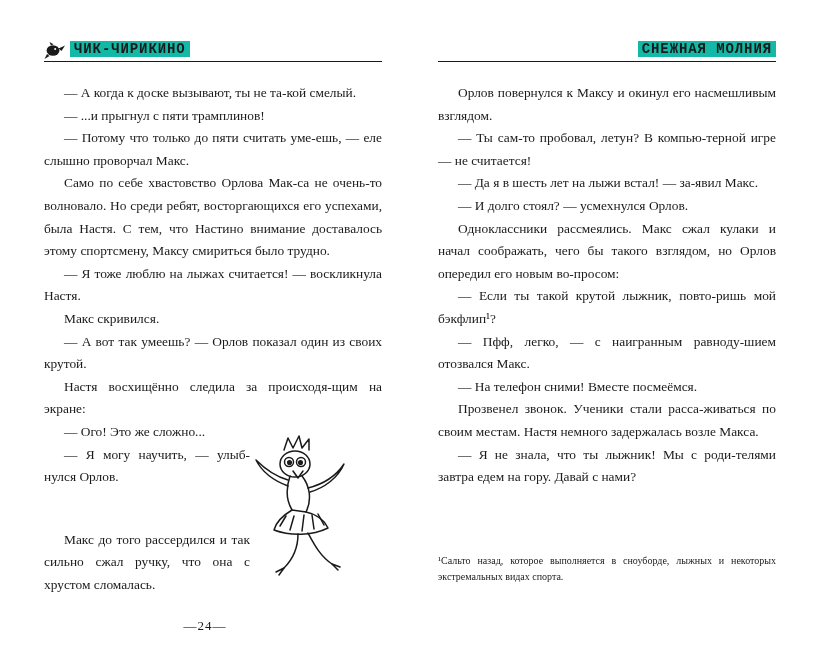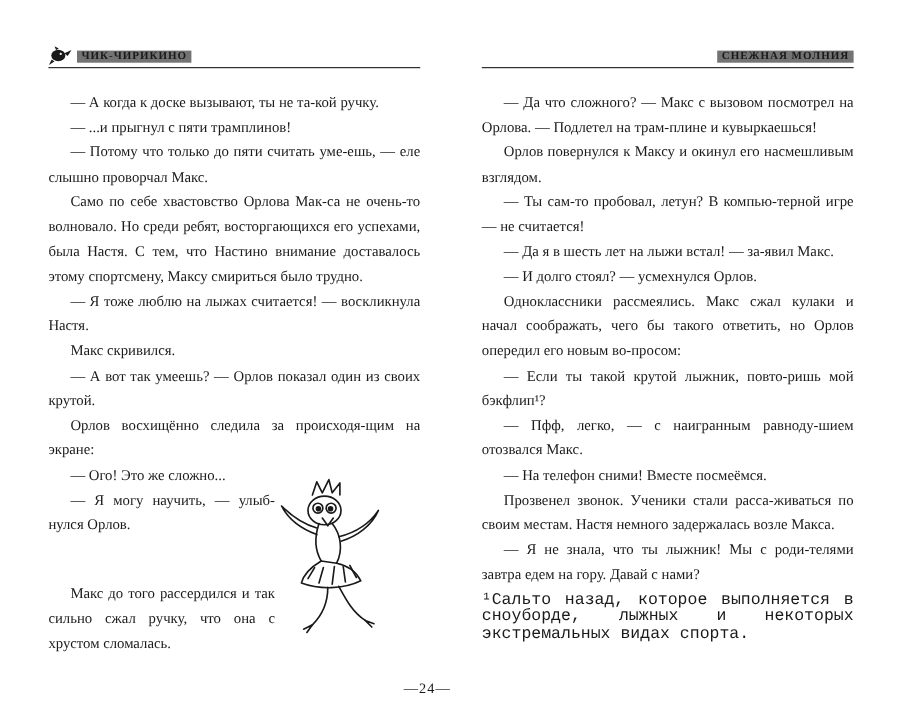--- a/index.html
+++ b/index.html
@@ -37,26 +37,26 @@
   }
   .runhead-rule {
     position: absolute;
     left: 0; right: 0;
     bottom: 6px;
     border-bottom: 1px solid #1a1a1a;
   }
   .runhead-text {
     position: absolute;
     bottom: 11px;
-    font-family: Liberation Serif, serif;
+    font-family: Liberation Mono, monospace;
     font-weight: bold;
-    font-size: 10px;
+    font-size: 14px;
     letter-spacing: 0.9px;
     text-transform: uppercase;
-    background: #737373;
+    background: #14b8a6;
     padding: 0 4px;
   }
   .page.left .runhead-text { left: 26px; }
   .page.right .runhead-text { right: 0; text-align: center; }
 
   .runhead-emblem {
     position: absolute;
     left: 0;
     bottom: 8px;
     width: 22px;
@@ -76,33 +76,32 @@
     margin: 0;
     text-indent: 20px;
   }
 
   
   .footnote {
     position: absolute;
     left: 28px;
     right: 44px;
     bottom: 78px;
-    font-size: 15px;
+    font-size: 10px;
     line-height: 15.5px;
     text-align: justify;
-    font-family: Liberation Mono, monospace;
   }
   .footnote p { margin: 0; text-indent: 0; }
 
   
   .folio {
     position: absolute;
     bottom: 28px;
     left: 0; right: 0;
-    text-align: right;
+    text-align: center;
     font-family: "Liberation Serif", serif;
     font-size: 13px;
     letter-spacing: 1px;
   }
 
   
   .illus {
     position: absolute;
     left: 240px;
     bottom: 78px;
@@ -126,28 +125,28 @@
           <path d="M3 12 L0.5 17 L5.5 14 Z" fill="#1a1a1a"></path>
           <path d="M7 3.4 L5.5 0 L9.5 2.2 Z" fill="#1a1a1a"></path>
           <circle cx="11.2" cy="7" r="1" fill="#ffffff"></circle>
         </svg>
       </span>
       <span class="runhead-text">ЧИК-ЧИРИКИНО</span>
       <span class="runhead-rule"></span>
     </div>
 
     <div class="col">
-      <p>— А когда к доске вызывают, ты не та-кой ручку.</p>
+      <p>— А когда к доске вызывают, ты не та-кой смелый.</p>
       <p>— ...и прыгнул с пяти трамплинов!</p>
       <p>— Потому что только до пяти считать уме-ешь, — еле слышно проворчал Макс.</p>
       <p>Само по себе хвастовство Орлова Мак-са не очень-то волновало. Но среди ребят, восторгающихся его успехами, была Настя. С тем, что Настино внимание доставалось этому спортсмену, Максу смириться было трудно.</p>
       <p>— Я тоже люблю на лыжах считается! — воскликнула Настя.</p>
       <p>Макс скривился.</p>
       <p>— А вот так умеешь? — Орлов показал один из своих крутой.</p>
-      <p>Орлов восхищённо следила за происходя-щим на экране:</p>
+      <p>Настя восхищённо следила за происходя-щим на экране:</p>
       <p>— Ого! Это же сложно...</p>
       <p style="width:206px;">— Я могу научить, — улыб-нулся Орлов.</p>
       <p style="width:206px;margin-top:40px;">Макс до того рассердился и так сильно сжал ручку, что она с хрустом сломалась.</p>
     </div>
 
     <div class="illus">
       <svg width="132" height="150" viewBox="0 0 132 150">
         <g fill="none" stroke="#1a1a1a" stroke-width="1.5" stroke-linecap="round" stroke-linejoin="round">
 
           <path d="M44 16 l4 -12 l5 10 l6 -12 l3 12 l7 -9 l0 11"></path>
@@ -183,26 +182,25 @@
   </div>
 
   <div class="page right">
 
     <div class="runhead">
       <span class="runhead-text">СНЕЖНАЯ МОЛНИЯ</span>
       <span class="runhead-rule"></span>
     </div>
 
     <div class="col">
-      <p>— Да что сложного? — Макс с вызовом посмотрел на Орлова. — Подлетел на трам-плине и кувыркаешься!</p>
       <p>Орлов повернулся к Максу и окинул его насмешливым взглядом.</p>
       <p>— Ты сам-то пробовал, летун? В компью-терной игре — не считается!</p>
       <p>— Да я в шесть лет на лыжи встал! — за-явил Макс.</p>
       <p>— И долго стоял? — усмехнулся Орлов.</p>
-      <p>Одноклассники рассмеялись. Макс сжал кулаки и начал соображать, чего бы такого ответить, но Орлов опередил его новым во-просом:</p>
+      <p>Одноклассники рассмеялись. Макс сжал кулаки и начал соображать, чего бы такого взглядом, но Орлов опередил его новым во-просом:</p>
       <p>— Если ты такой крутой лыжник, повто-ришь мой бэкфлип¹?</p>
       <p>— Пфф, легко, — с наигранным равноду-шием отозвался Макс.</p>
       <p>— На телефон сними! Вместе посмеёмся.</p>
       <p>Прозвенел звонок. Ученики стали расса-живаться по своим местам. Настя немного задержалась возле Макса.</p>
       <p>— Я не знала, что ты лыжник! Мы с роди-телями завтра едем на гору. Давай с нами?</p>
     </div>
 
     <div class="footnote">
       <p>¹Сальто назад, которое выполняется в сноуборде, лыжных и некоторых экстремальных видах спорта.</p>
     </div>

